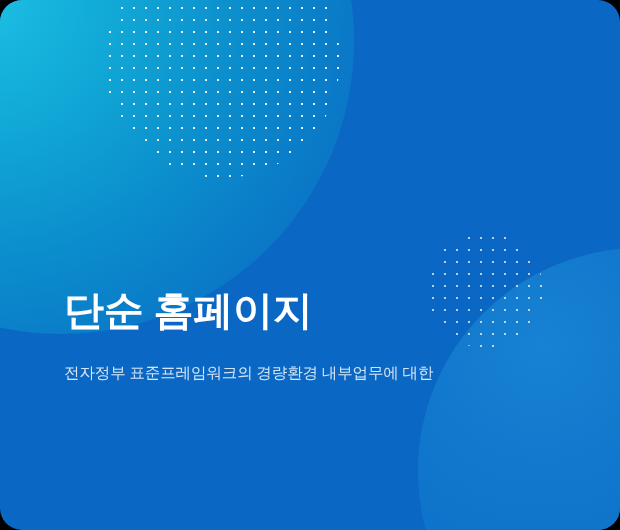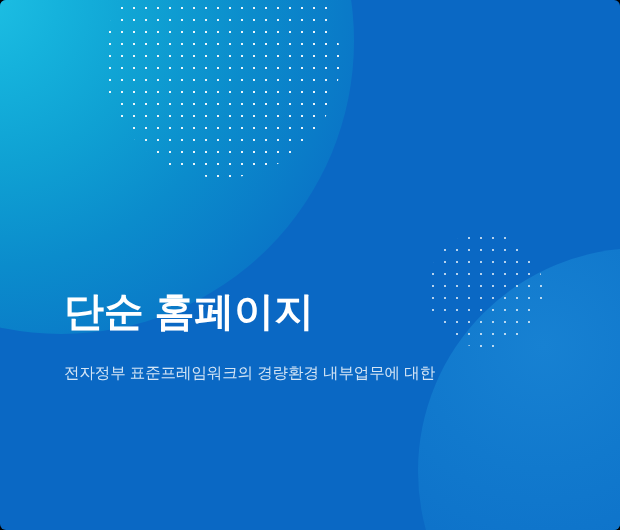--- a/index.html
+++ b/index.html
@@ -16,24 +16,24 @@
     overflow: hidden;
   }
 
   
   .hero-card {
     position: absolute;
     left: 0;
     top: 0;
     width: 620px;
     height: 530px;
-    border-radius: 6px;
+    border-radius: 22px;
     overflow: hidden;
     background: #0a68c4;
-    font-family: Liberation Sans, sans-serif;
+    font-family: Liberation Serif, serif;
   }
 
   
   .blob-layer {
     position: absolute;
     inset: 0;
     overflow: hidden;
     pointer-events: none;
   }
 

